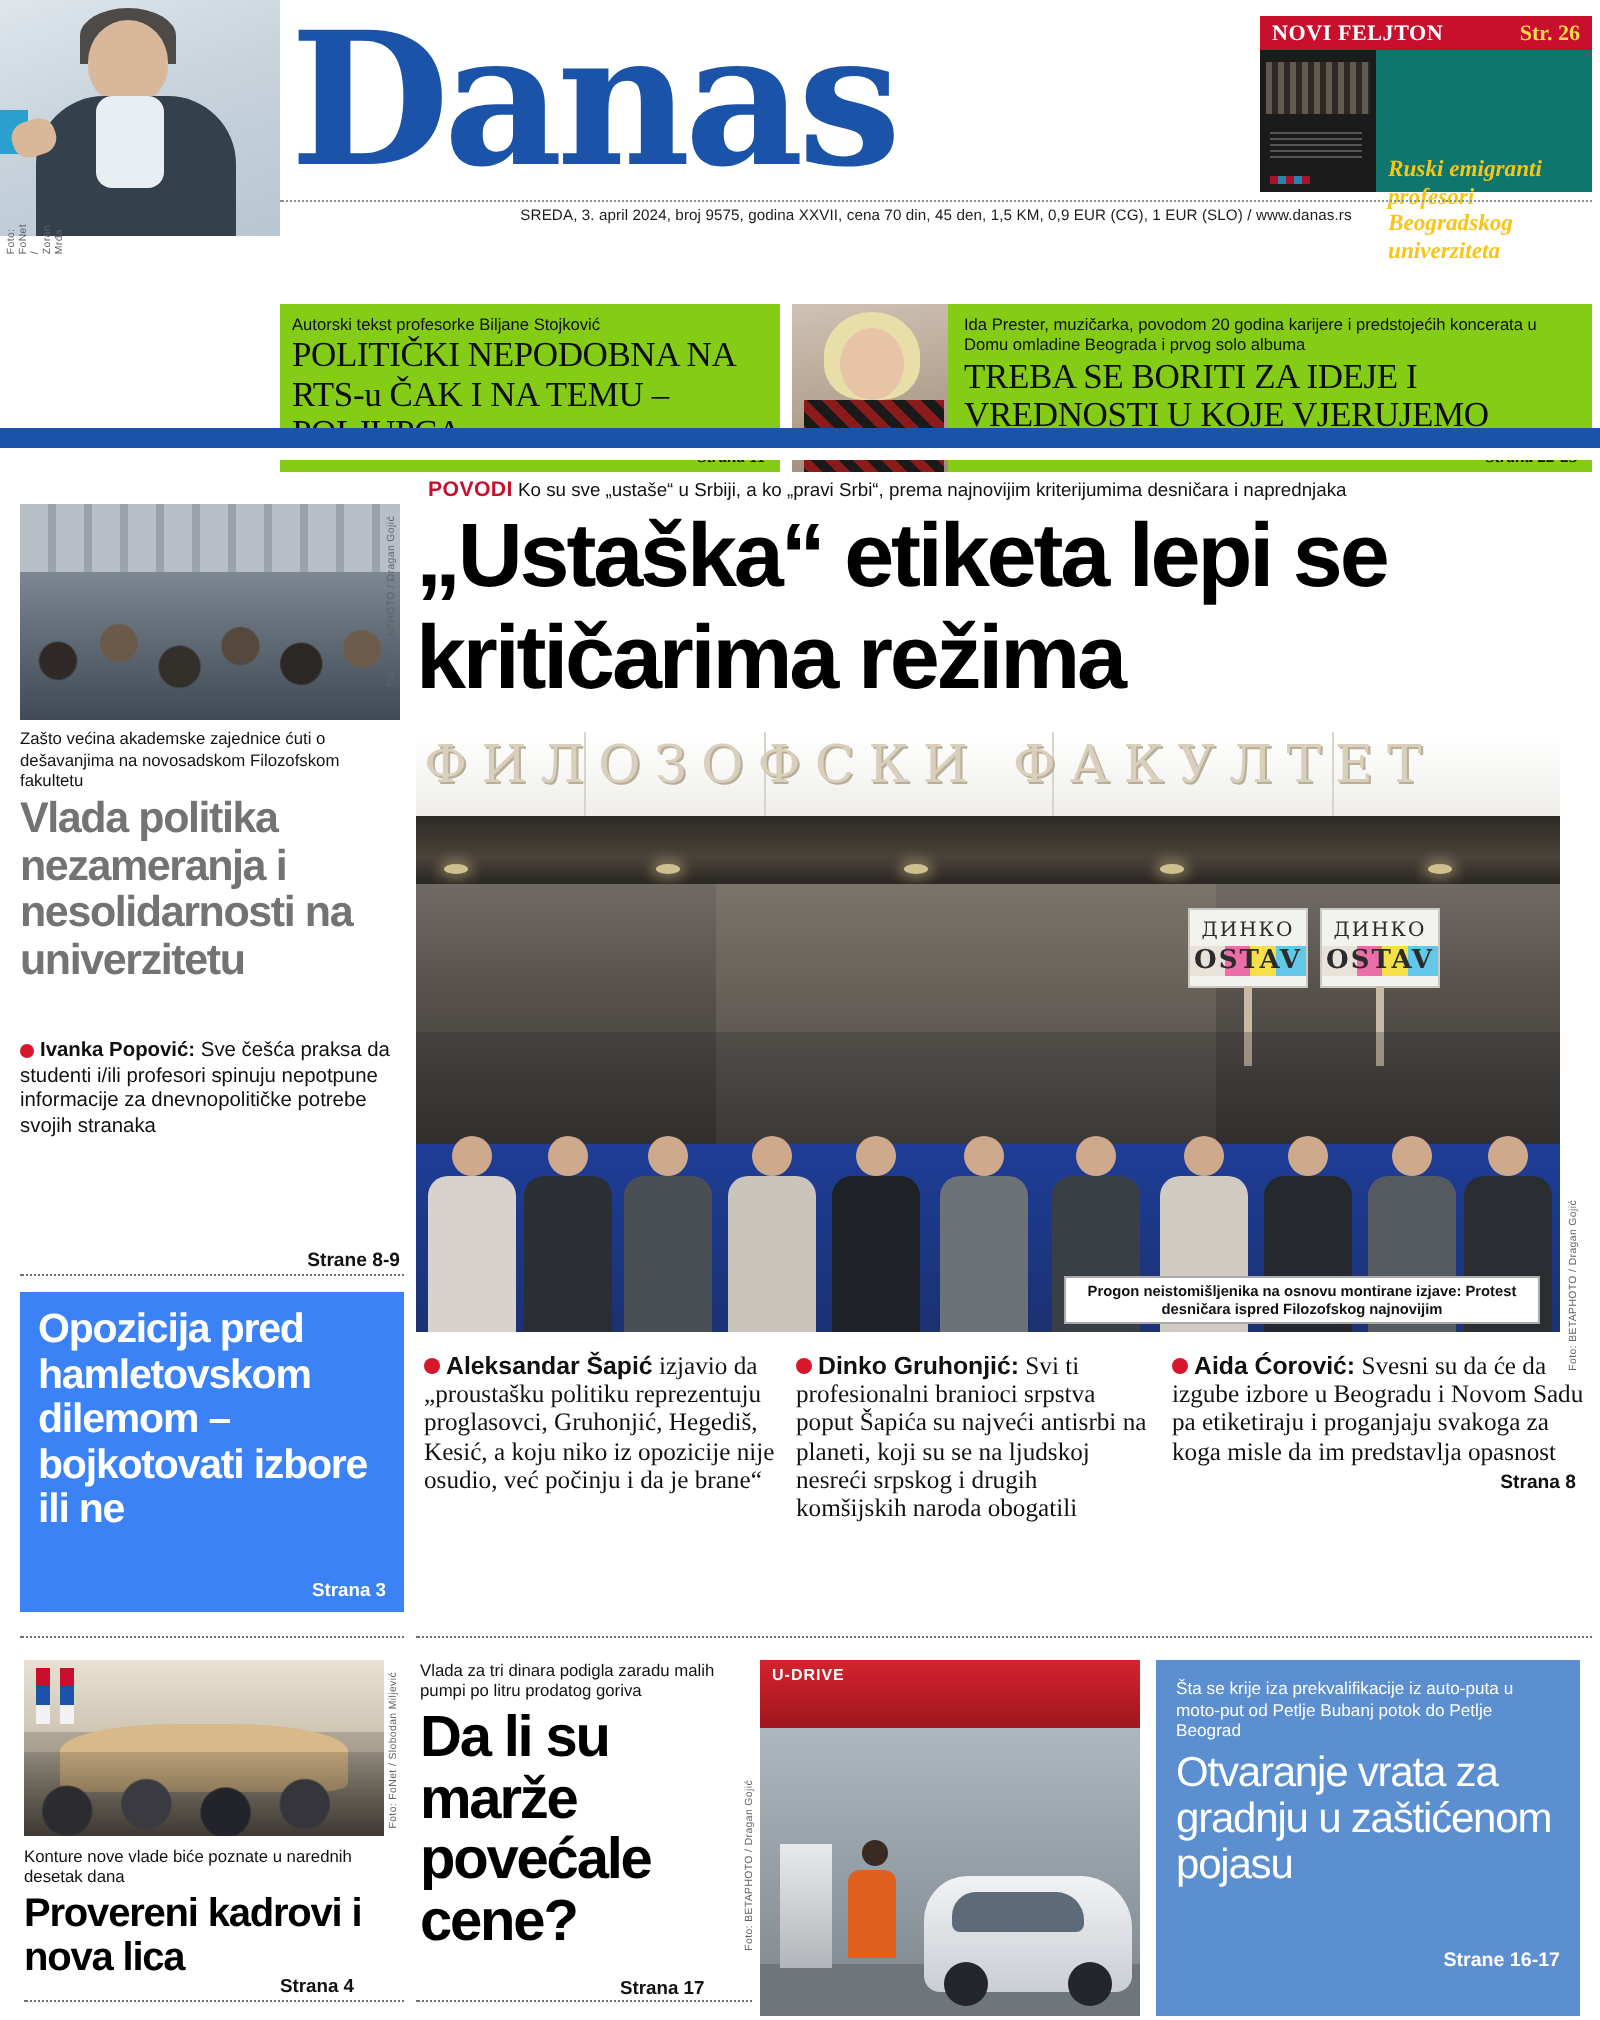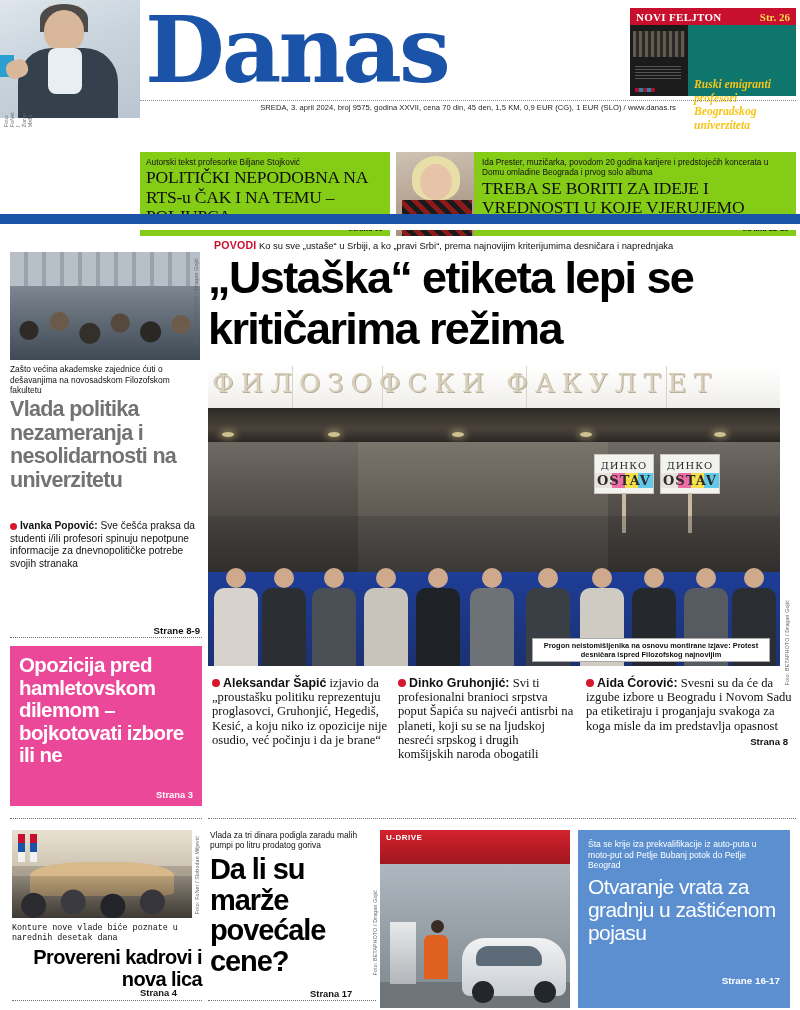--- a/index.html
+++ b/index.html
@@ -235,21 +235,21 @@
   .lc-bullet b { font-weight:700; }
   .lc-strana {
     position:absolute; right:600px; top:625px; font-weight:700; font-size:9.6px; color:#111;
   }
   .strana-line {
     position:absolute; left:10px; top:637px; width:192px; border-top:1px dotted #6b7076;
   }
 
   .purple-box {
     position:absolute; left:10px; top:646px; width:192px; height:160px;
-    background:#ec4899; color:#fff; padding:8px 9px 4px 9px;
+    background:#3b82f6; color:#fff; padding:8px 9px 4px 9px;
   }
   .purple-box .ttl {
     font-weight:700; font-size:20.5px; line-height:22.5px; letter-spacing:-.6px;
   }
   .purple-box .st {
     position:absolute; right:9px; bottom:6px; font-weight:700; font-size:9.4px;
   }
 
   
   .quotes { position:absolute; left:208px; top:676px; width:588px; height:130px; }
@@ -281,23 +281,23 @@
     background: linear-gradient(180deg,#c8102e 0 33%, #1a53a8 33% 66%, #f2f2f2 66% 100%); }
   .bl-photo .flag2 { left:18px; }
   .bl-photo .seats { position:absolute; left:0; bottom:0; width:100%; height:42px;
     background:
       radial-gradient(circle at 12% 70%, #2b2b30 0 12px, transparent 13px),
       radial-gradient(circle at 34% 62%, #3a3a40 0 12px, transparent 13px),
       radial-gradient(circle at 56% 72%, #23232a 0 12px, transparent 13px),
       radial-gradient(circle at 78% 62%, #35353b 0 12px, transparent 13px),
       linear-gradient(180deg,rgba(0,0,0,.15),rgba(0,0,0,.55)); }
   .bl-kicker { position:absolute; left:12px; top:923px; width:186px;
-    font-size:8.4px; line-height:10.4px; color:#111;font-family:Liberation Mono, monospace; }
+    font-size:8.4px; line-height:10.4px; color:#111; }
   .bl-head { position:absolute; left:12px; top:946px; width:190px;
-    font-weight:700; font-size:20px; line-height:22px; letter-spacing:-.6px; color:#000;text-align:right; }
+    font-weight:700; font-size:20px; line-height:22px; letter-spacing:-.6px; color:#000; }
   .bl-strana { position:absolute; left:140px; top:987px; font-weight:700; font-size:9.4px; color:#111; }
 
   .bm-kicker { position:absolute; left:210px; top:830px; width:160px;
     font-size:8.4px; line-height:10.4px; color:#111; }
   .bm-head { position:absolute; left:210px; top:854px; width:168px;
     font-weight:700; font-size:29px; line-height:30.5px; letter-spacing:-1.1px; color:#000; }
   .bm-strana { position:absolute; left:310px; top:988px; font-weight:700; font-size:9.4px; color:#111; }
 
   .br-photo {
     position:absolute; left:380px; top:830px; width:190px; height:178px; overflow:hidden;

